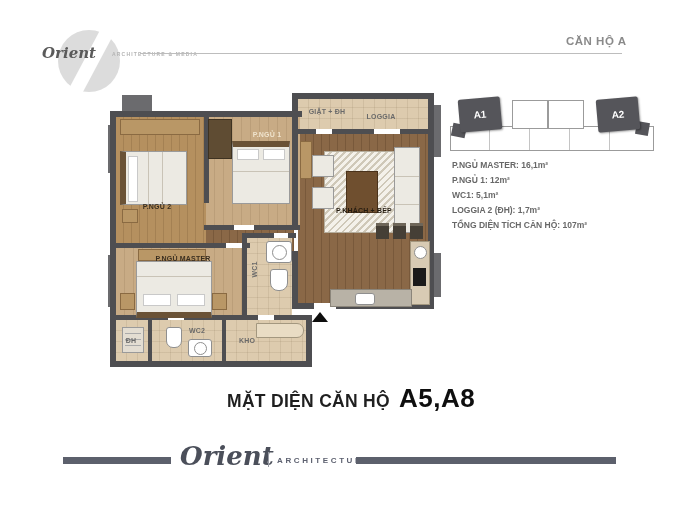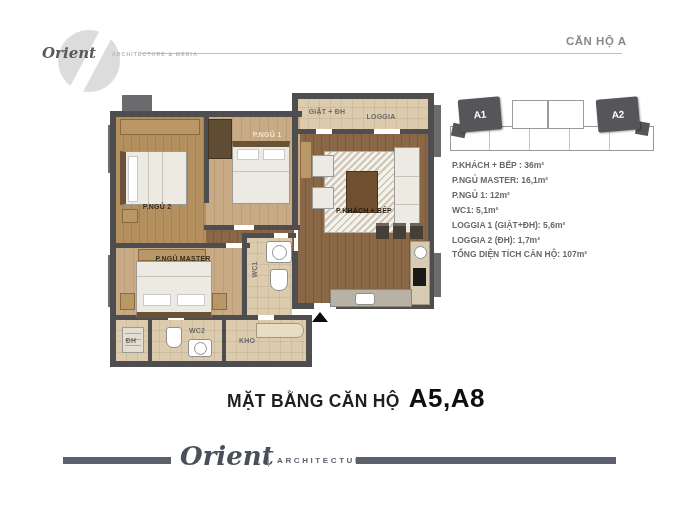--- a/index.html
+++ b/index.html
@@ -93,25 +93,23 @@
     </div>
     <div class="abs kp-outline" style="left:62px;top:4px;width:34px;height:27px;"></div>
     <div class="abs kp-outline" style="left:98px;top:4px;width:34px;height:27px;"></div>
     <div class="abs kp-flag" style="left:2px;top:28px;width:14px;height:13px;transform:rotate(12deg);"></div>
     <div class="abs kp-flag" style="left:186px;top:26px;width:13px;height:13px;transform:rotate(10deg);"></div>
     <div class="abs kp-unit" style="left:9px;top:2px;width:42px;height:33px;transform:rotate(-5deg);">A1</div>
     <div class="abs kp-unit" style="left:147px;top:2px;width:42px;height:33px;transform:rotate(-5deg);">A2</div>
   </div>
 
   <div class="abs" id="specs">
-    <div class="spec-line">P.KHÁCH + BẾP : 36m²</div>
     <div class="spec-line">P.NGỦ MASTER: 16,1m²</div>
     <div class="spec-line">P.NGỦ 1: 12m²</div>
     <div class="spec-line">WC1: 5,1m²</div>
-    <div class="spec-line">LOGGIA 1 (GIẶT+ĐH): 5,6m²</div>
     <div class="spec-line">LOGGIA 2 (ĐH): 1,7m²</div>
     <div class="spec-line">TỔNG DIỆN TÍCH CĂN HỘ: 107m²</div>
   </div>
 
   <div class="abs" id="plan">
 
     <div class="abs floor-tile" style="left:190px;top:14px;width:130px;height:30px;"></div>
     <div class="abs floor-wood-dark" style="left:190px;top:49px;width:130px;height:169px;"></div>
     <div class="abs floor-wood-mid" style="left:8px;top:32px;width:90px;height:126px;"></div>
     <div class="abs floor-wood-light" style="left:98px;top:32px;width:94px;height:108px;"></div>
@@ -221,21 +219,21 @@
     <div class="abs plan-label" style="left:24px;top:118px;width:50px;">P.NGỦ 2</div>
     <div class="abs plan-label" style="left:36px;top:170px;width:78px;">P.NGỦ MASTER</div>
     <div class="abs plan-label" style="left:216px;top:122px;width:80px;color:#241b10;">P.KHÁCH + BẾP</div>
     <div class="abs plan-label" style="left:139px;top:182px;width:14px;transform:rotate(-90deg);color:#6a6a6a;">WC1</div>
     <div class="abs plan-label" style="left:74px;top:242px;width:30px;color:#6a6a6a;">WC2</div>
     <div class="abs plan-label" style="left:124px;top:252px;width:30px;color:#6a6a6a;">KHO</div>
     <div class="abs plan-label" style="left:10px;top:252px;width:26px;color:#6a6a6a;">ĐH</div>
   </div>
 
   <div class="abs" id="caption">
-    <span class="cap-prefix">MẶT BẰNG CĂN HỘ</span>
+    <span class="cap-prefix">MẶT DIỆN CĂN HỘ</span>
     <span class="cap-units">A5,A8</span>
   </div>
 
   <div class="abs f-bar" style="left:63px;width:108px;"></div>
   <div class="abs f-script">Orient</div>
   <div class="abs f-divider"></div>
   <div class="abs f-tag">ARCHITECTURE &amp; MEDIA</div>
   <div class="abs f-bar" style="left:356px;width:260px;"></div>
 
 </div>

